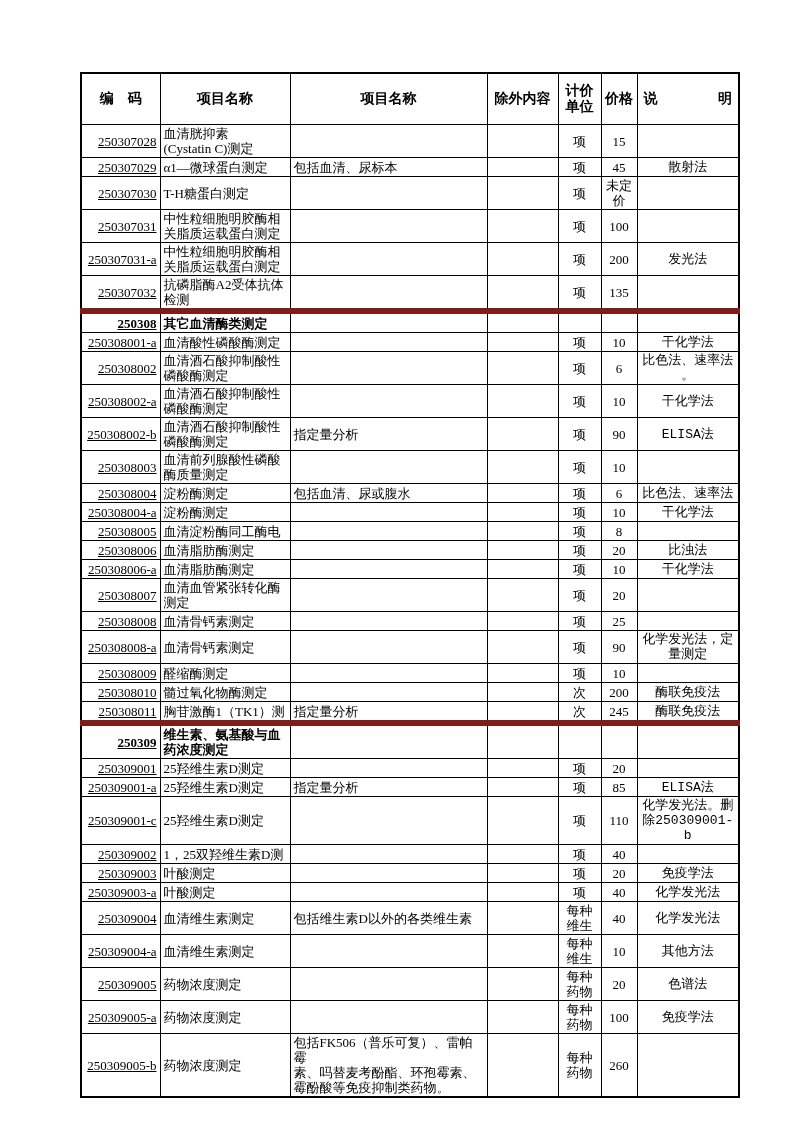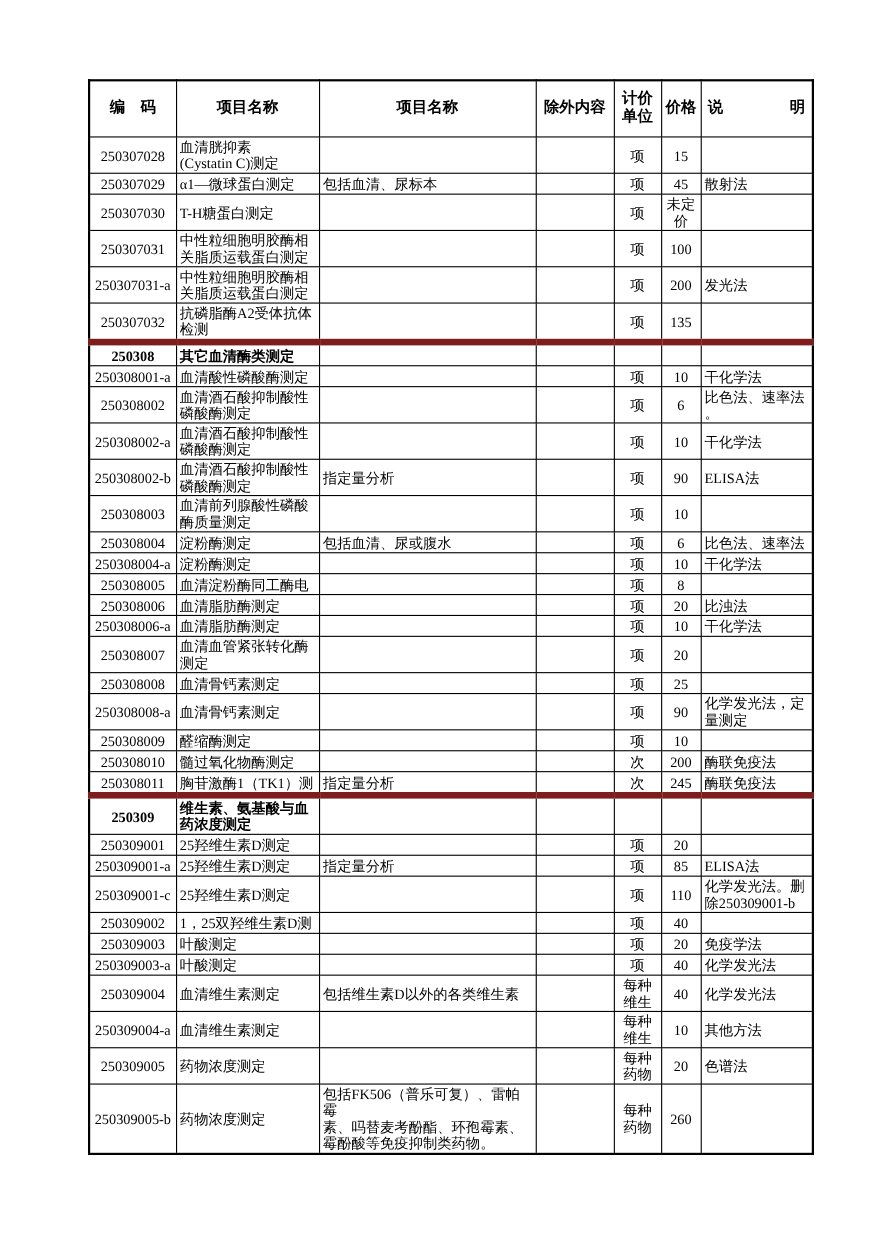--- a/index.html
+++ b/index.html
@@ -44,27 +44,27 @@
     text-align: center;
     height: 33px;
     line-height: 16px;
     padding: 1px 2px;
   }
   .price-table td {
     font-size: 13px;
     line-height: 15px;
     height: 16px;
   }
-  td.c-code    { text-align: center; }
+  td.c-code    { text-align: right; text-decoration: underline; }
   td.c-name    { text-align: left; }
   td.c-content { text-align: left; }
   td.c-exclusion { text-align: left; }
   td.c-unit    { text-align: center; }
   td.c-price   { text-align: center; }
-  td.c-note    { text-align: left; }
+  td.c-note    { text-align: center; font-family: Liberation Mono, monospace; }
   tr.section-row td { font-weight: bold; border-top: 6px solid #7f1d1d; }
   th.h-note .spread {
     display: flex;
     justify-content: space-between;
     align-items: center;
     padding: 0 4px;
   }
 </style>
 </head>
 <body>
@@ -406,20 +406,30 @@
           <td class="c-code">250309005</td>
           <td class="c-name">药物浓度测定</td>
           <td class="c-content"></td>
           <td class="c-exclusion"></td>
           <td class="c-unit">每种
 药物</td>
           <td class="c-price">20</td>
           <td class="c-note">色谱法</td>
         </tr>
         <tr>
+          <td class="c-code">250309005-a</td>
+          <td class="c-name">药物浓度测定</td>
+          <td class="c-content"></td>
+          <td class="c-exclusion"></td>
+          <td class="c-unit">每种
+药物</td>
+          <td class="c-price">100</td>
+          <td class="c-note">免疫学法</td>
+        </tr>
+        <tr>
           <td class="c-code">250309005-b</td>
           <td class="c-name">药物浓度测定</td>
           <td class="c-content">包括FK506（普乐可复）、雷帕霉
 素、吗替麦考酚酯、环孢霉素、
 霉酚酸等免疫抑制类药物。</td>
           <td class="c-exclusion"></td>
           <td class="c-unit">每种
 药物</td>
           <td class="c-price">260</td>
           <td class="c-note"></td>

